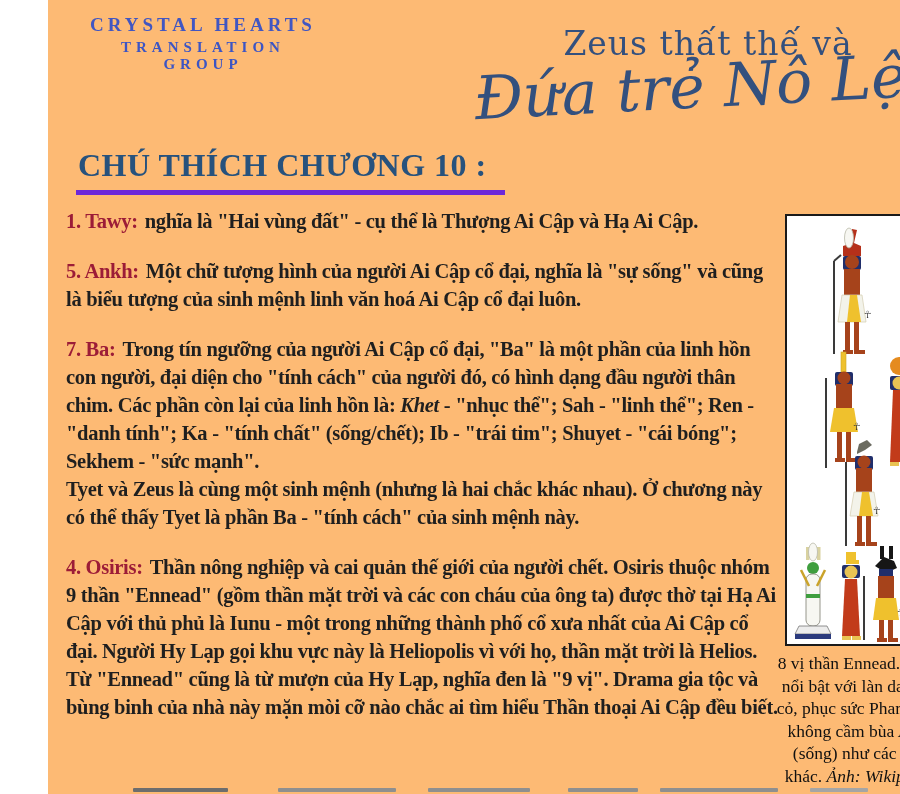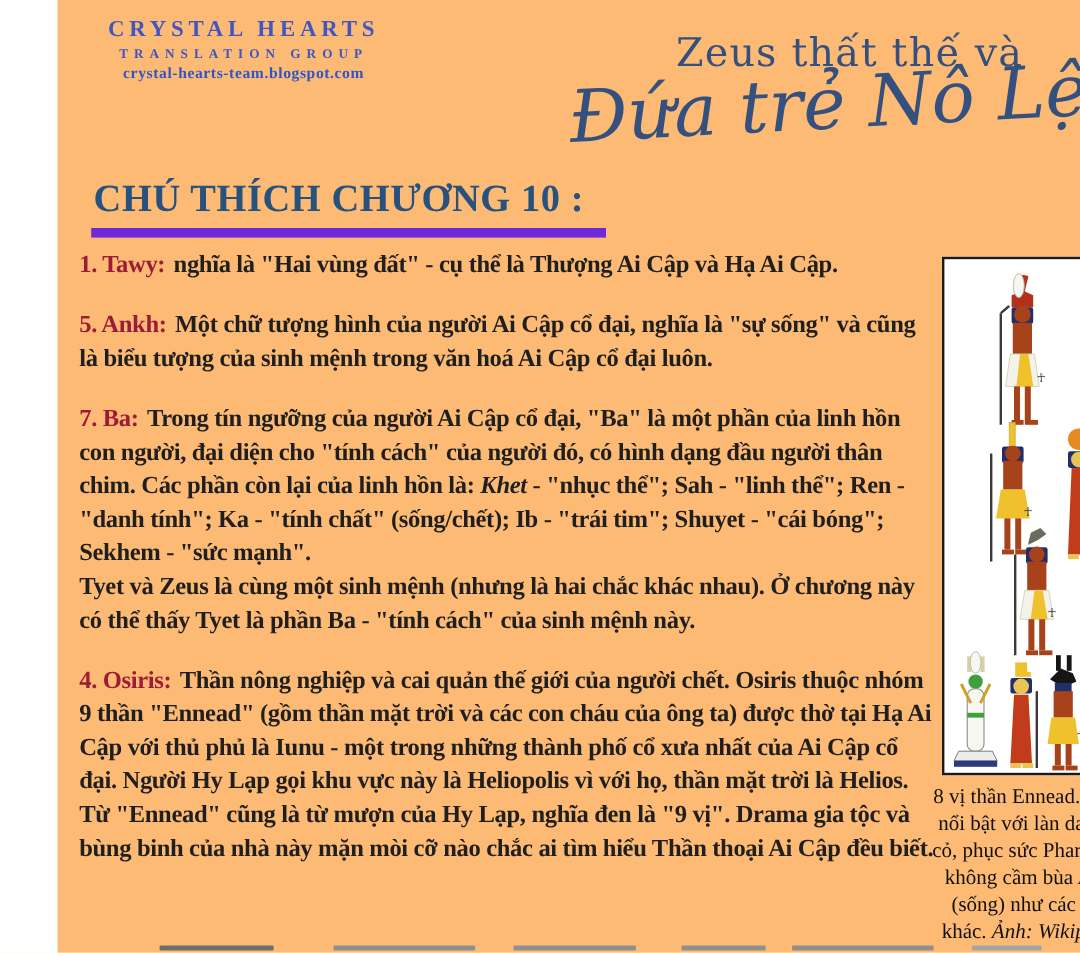--- a/index.html
+++ b/index.html
@@ -4,39 +4,39 @@
 <style>
   html,body{margin:0;padding:0;background:#ffffff;}
   .page{
     position:relative;width:900px;height:794px;background:#fdba74;
     overflow:hidden;font-family:"Liberation Serif",serif;margin-left:48px;
   }
 
   
   .logo{position:absolute;left:30px;top:14px;width:250px;text-align:center;color:#3f55c4;}
   .logo-l1{font-size:19px;font-weight:bold;letter-spacing:4px;color:#4156c2;}
-  .logo-l2{font-size:11px;font-weight:bold;letter-spacing:5px;margin-top:3px;color:#3c55c4;}
+  .logo-l2{font-size:15px;font-weight:bold;letter-spacing:5px;margin-top:3px;color:#3c55c4;}
   .logo-l3{font-size:13px;font-weight:bold;letter-spacing:0.5px;margin-top:2px;color:#2f55cc;}
 
   
   .title-sub{
     position:absolute;left:505px;top:24px;width:310px;text-align:center;
     font-family:"DejaVu Serif",serif;font-size:33px;color:#33507e;letter-spacing:1px;
   }
   .title-script{
     position:absolute;left:385px;top:52px;width:515px;text-align:center;
     font-family:"DejaVu Serif",serif;font-style:italic;font-size:60px;color:#33507e;
     transform:rotate(-3deg);white-space:nowrap;
   }
 
   
   .heading{
     position:absolute;left:28px;top:147px;
     font-size:32px;font-weight:bold;color:#27527d;letter-spacing:0.5px;
-    border-bottom:8px solid #6d28d9;padding:0 18px 6px 2px;
+    border-bottom:5px solid #6d28d9;padding:0 18px 6px 2px;
   }
 
   
   .notes{position:absolute;left:18px;top:207px;width:714px;
     font-size:20.5px;font-weight:bold;line-height:28px;color:#1f1f1f;letter-spacing:-0.3px;}
   .note{margin:0 0 22px 0;}
   .note-label{color:#9c1c37;margin-right:7px;}
   .note i{font-style:italic;}
   .note-cont{display:block;}
 
@@ -64,35 +64,34 @@
 </style>
 </head>
 <body>
 
 <div class="page">
 
   <div>
     <div class="logo">
       <div class="logo-l1">CRYSTAL HEARTS</div>
       <div class="logo-l2">TRANSLATION GROUP</div>
-      <div class="logo-l3">crystal-hearts-team.blogspot.com</div>
     </div>
 
     <div class="title-sub">Zeus thất thế và</div>
     <div class="title-script">Đứa trẻ Nô Lệ</div>
   </div>
 
   <div class="heading">CHÚ THÍCH CHƯƠNG 10 :</div>
 
   <div class="notes">
     <p class="note">
       <span class="note-label">1. Tawy:</span><span>nghĩa là "Hai vùng đất" - cụ thể là Thượng Ai Cập và Hạ Ai Cập.</span>
     </p>
     <p class="note">
-      <span class="note-label">5. Ankh:</span><span>Một chữ tượng hình của người Ai Cập cổ đại, nghĩa là "sự sống" và cũng là biểu tượng của sinh mệnh trong văn hoá Ai Cập cổ đại luôn.</span>
+      <span class="note-label">5. Ankh:</span><span>Một chữ tượng hình của người Ai Cập cổ đại, nghĩa là "sự sống" và cũng là biểu tượng của sinh mệnh linh văn hoá Ai Cập cổ đại luôn.</span>
     </p>
     <p class="note">
       <span class="note-label">7. Ba:</span><span>Trong tín ngưỡng của người Ai Cập cổ đại, "Ba" là một phần của linh hồn con người, đại diện cho "tính cách" của người đó, có hình dạng đầu người thân chim. Các phần còn lại của linh hồn là:</span>
       <i>Khet</i>
       <span>- "nhục thể"; Sah - "linh thể"; Ren - "danh tính"; Ka - "tính chất" (sống/chết); Ib - "trái tim"; Shuyet - "cái bóng"; Sekhem - "sức mạnh".</span>
       <span class="note-cont">Tyet và Zeus là cùng một sinh mệnh (nhưng là hai chắc khác nhau). Ở chương này có thể thấy Tyet là phần Ba - "tính cách" của sinh mệnh này.</span>
     </p>
     <p class="note">
       <span class="note-label">4. Osiris:</span><span>Thần nông nghiệp và cai quản thế giới của người chết. Osiris thuộc nhóm 9 thần "Ennead" (gồm thần mặt trời và các con cháu của ông ta) được thờ tại Hạ Ai Cập với thủ phủ là Iunu - một trong những thành phố cổ xưa nhất của Ai Cập cổ đại. Người Hy Lạp gọi khu vực này là Heliopolis vì với họ, thần mặt trời là Helios. Từ "Ennead" cũng là từ mượn của Hy Lạp, nghĩa đen là "9 vị". Drama gia tộc và bùng binh của nhà này mặn mòi cỡ nào chắc ai tìm hiểu Thần thoại Ai Cập đều biết.</span>
     </p>

